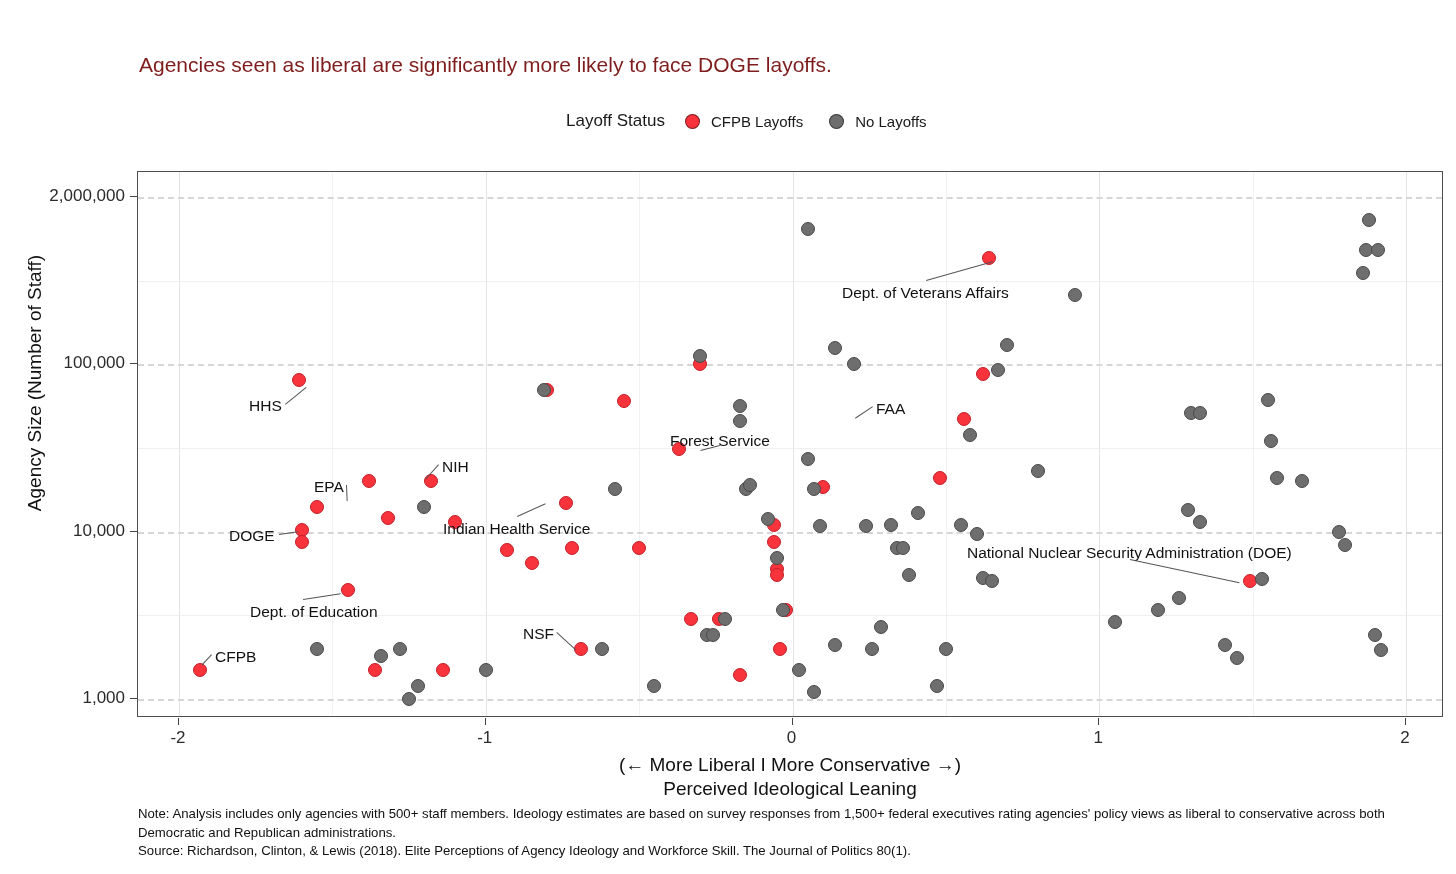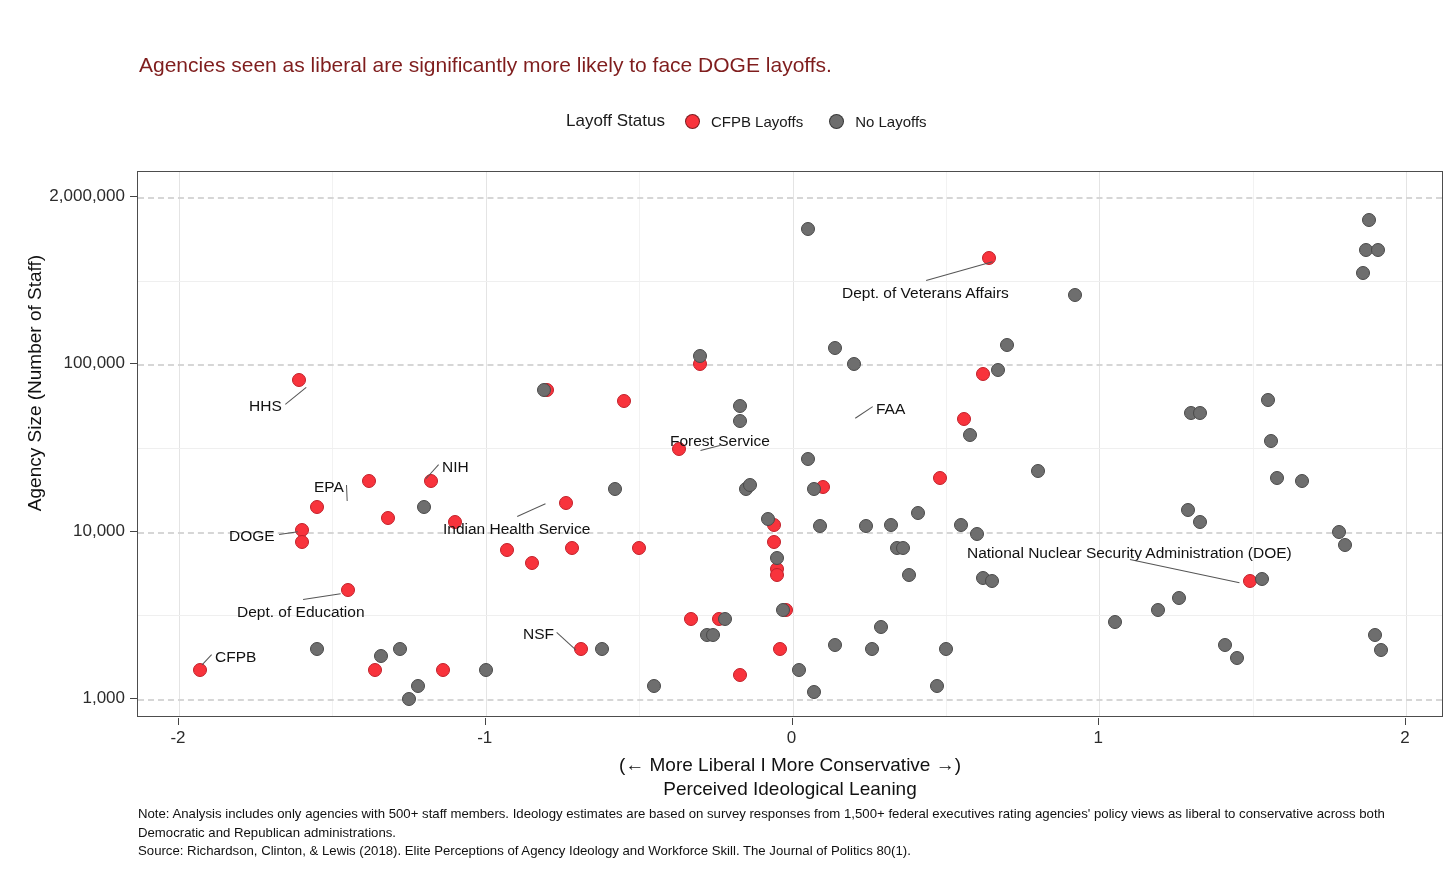--- a/index.html
+++ b/index.html
@@ -259,21 +259,21 @@
       <div class="pt gray" style="left: 1243.46px; top: 478.468px;"></div>
       <div class="pt gray" style="left: 669.837px; top: 57.4326px;"></div>
       <div class="ann" style="left: 111px; top: 225px;">HHS</div>
       <div class="leader" style="left: 147px; top: 232px; width: 26.8281px; transform: rotate(-39.1737deg);"></div>
       <div class="ann" style="left: 176px; top: 306px;">EPA</div>
       <div class="leader" style="left: 209px; top: 313px; width: 16.0208px; transform: rotate(87.6141deg);"></div>
       <div class="ann" style="left: 304px; top: 286px;">NIH</div>
       <div class="leader" style="left: 301px; top: 293px; width: 18.9072px; transform: rotate(131.987deg);"></div>
       <div class="ann" style="left: 91px; top: 355px;">DOGE</div>
       <div class="leader" style="left: 141px; top: 362px; width: 19.2947px; transform: rotate(-8.42697deg);"></div>
-      <div class="ann" style="left: 99px; top: 431px;">Dept. of Education</div>
+      <div class="ann" style="left: 112px; top: 431px;">Dept. of Education</div>
       <div class="leader" style="left: 165px; top: 427px; width: 37.5412px; transform: rotate(-8.84181deg);"></div>
       <div class="ann" style="left: 77px; top: 476px;">CFPB</div>
       <div class="leader" style="left: 74px; top: 483px; width: 13.9317px; transform: rotate(133.152deg);"></div>
       <div class="ann" style="left: 305px; top: 348px;">Indian Health Service</div>
       <div class="leader" style="left: 378.5px; top: 344px; width: 30.9391px; transform: rotate(-24.2613deg);"></div>
       <div class="ann" style="left: 385px; top: 453px;">NSF</div>
       <div class="leader" style="left: 419px; top: 460px; width: 25.9706px; transform: rotate(42.6141deg);"></div>
       <div class="ann" style="left: 532px; top: 260px;">Forest Service</div>
       <div class="leader" style="left: 582px; top: 274px; width: 19.8927px; transform: rotate(165.466deg);"></div>
       <div class="ann" style="left: 738px; top: 228px;">FAA</div>

